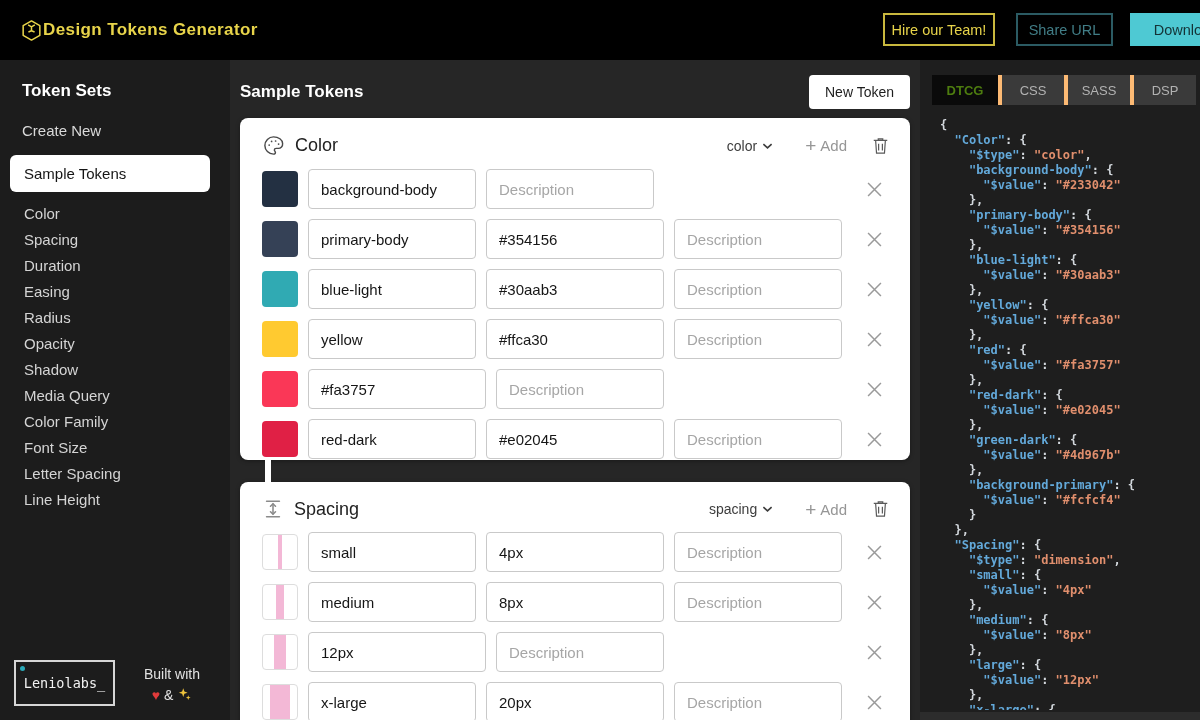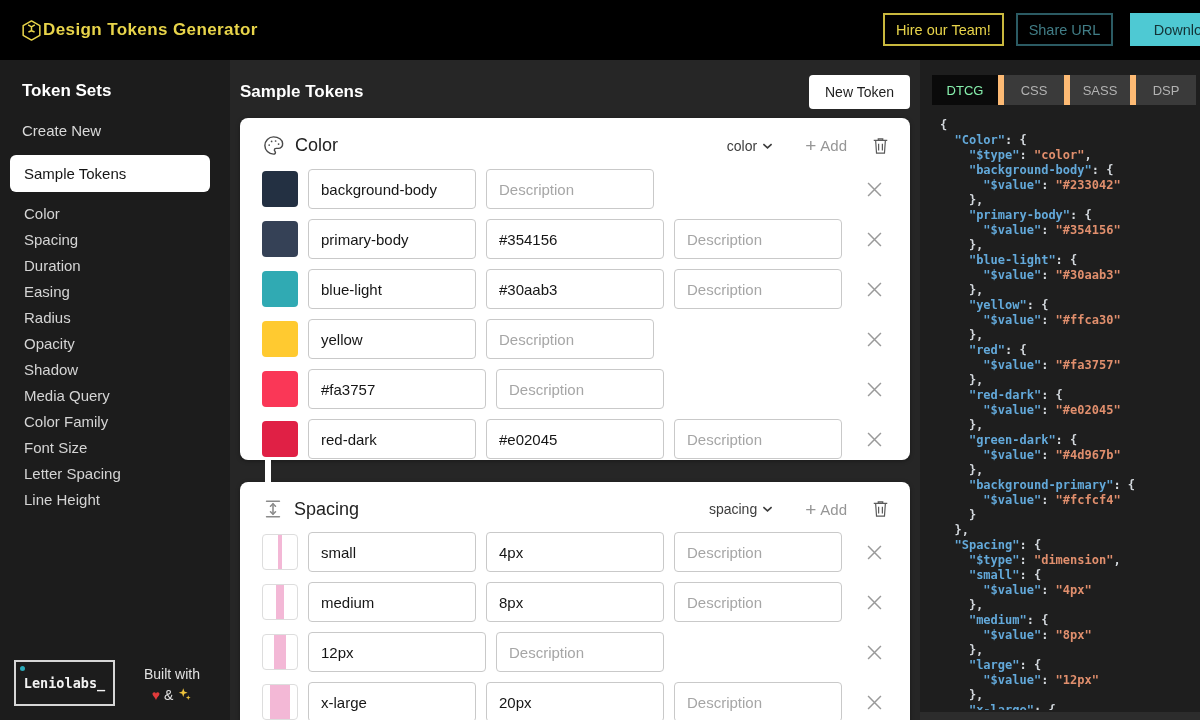--- a/index.html
+++ b/index.html
@@ -11,34 +11,34 @@
   body{
     width:1200px;height:720px;overflow:hidden;position:relative;
     background:#262626;font-family:"Liberation Sans",sans-serif;
   }
   
   .app-header{position:absolute;left:0;top:0;width:1200px;height:60px;background:#000;z-index:6}
   .brand{position:absolute;left:20px;top:0;height:60px;display:flex;align-items:center;}
   .brand-title{color:var(--accent-yellow);font-size:17px;font-weight:700;letter-spacing:.4px}
   .hbtn{position:absolute;top:13px;height:33px;display:flex;align-items:center;justify-content:center;
         font-size:14.5px;cursor:pointer;background:transparent;font-family:inherit}
-  .hbtn-hire{left:883px;width:121px;border:2px solid #c9b83e;color:var(--accent-yellow)}
+  .hbtn-hire{left:883px;width:112px;border:2px solid #c9b83e;color:var(--accent-yellow)}
   .hbtn-share{left:1016px;width:97px;border:2px solid #2b5b63;color:#417d86}
   .hbtn-download{left:1130px;width:112px;background:var(--accent-teal);color:#143236;border:none}
   
   .sidebar{position:absolute;left:0;top:60px;width:230px;bottom:0;background:#1c1c1c}
   .side-title{position:absolute;top:21px;left:22px;color:#fff;font-size:17px;font-weight:700;margin:0}
   .create-new{position:absolute;top:62px;left:22px;color:#d9d9d9;font-size:15px;cursor:pointer}
   .active-pill{position:absolute;top:95px;left:10px;width:200px;height:37px;background:#fff;border-radius:6px;
                color:#151515;font-size:15px;display:flex;align-items:center;padding-left:14px;cursor:pointer}
   .side-list{position:absolute;top:141px;left:24px;margin:0;padding:0;list-style:none}
   .side-item{font-size:15px;color:#d4d4d4;line-height:26px;cursor:pointer}
   .lenio-box{position:absolute;left:14px;top:600px;width:101px;height:46px;border:2px solid #d6d6d6;
              display:flex;align-items:center;justify-content:center;color:#f2f2f2;
-             font-family:"DejaVu Sans Mono",monospace;font-size:13.5px;font-weight:700;cursor:pointer}
+             font-family:"DejaVu Sans Mono",monospace;font-size:13.5px;font-weight:400;cursor:pointer}
   .lenio-dot{position:absolute;left:4px;top:4px;width:5px;height:5px;border-radius:50%;background:#2aa9b8}
   .built{position:absolute;left:134px;top:604px;width:76px;text-align:center;font-size:14px;color:#e2e2e2;line-height:21px}
   .heart{color:#e23b3b}
   
   .main{position:absolute;left:230px;top:60px;width:690px;bottom:0;background:#262626}
   .main-titlebar{position:absolute;left:10px;right:10px;top:15px;height:34px;display:flex;align-items:center;justify-content:space-between}
   .main-title{color:#fff;font-size:17px;font-weight:700;margin:0}
   .new-token{height:34px;padding:0 16px;background:#fff;color:#1d1d1d;font-size:14px;border:none;border-radius:4px;cursor:pointer;font-family:inherit}
   .card{position:absolute;left:10px;width:670px;background:#fff;border-radius:8px;overflow:hidden;box-shadow:0 1px 4px rgba(0,0,0,.35)}
   .card--color{top:58px;height:342px}
@@ -58,22 +58,22 @@
   .tok-input{height:40px;border:1px solid #c9c9c9;border-radius:4px;padding:0 12px;font-size:15px;color:#161616;font-family:inherit;background:#fff}
   .tok-input::placeholder{color:#a6a6a6}
   .name-input{width:168px}.value-input{width:178px}.desc-input{width:168px}
   .row-close{margin-left:auto;width:28px;height:28px;background:none;border:none;cursor:pointer;display:flex;align-items:center;justify-content:center}
   .connector{position:absolute;left:35px;top:400px;width:6px;height:22px;background:#fff}
   
   .code-panel{position:absolute;left:920px;top:60px;right:0;bottom:0;background:#1e1e1e}
   .code-tabs{position:absolute;left:12px;top:15px;display:flex}
   .tab{width:66px;height:30px;display:flex;align-items:center;justify-content:center;font-size:13px;
        color:#b2b2b2;background:#3a3a3a;cursor:pointer}
-  .tab + .tab{border-left:6px solid #fdba74}
-  .tab.active{background:#0a0a0a;color:#86efac;font-weight:400}
+  .tab + .tab{border-left:4px solid #fdba74}
+  .tab.active{background:#0a0a0a;color:#4d7c0f;font-weight:700}
   .code{position:absolute;left:20px;top:58px;right:2px;bottom:10px;overflow:hidden;
         font-family:"DejaVu Sans Mono",monospace;font-weight:700;font-size:12px;line-height:15px;white-space:pre}
   .ck{color:var(--ck)}.cv{color:var(--cv)}.cp{color:var(--cp)}
   .code-hscroll{position:absolute;left:0;right:0;bottom:0;height:8px;background:#2c2c2c}
 </style>
 </head>
 <body>
 
 <header class="app-header">
   <div class="brand">
@@ -188,20 +188,21 @@
     <input class="tok-input desc-input" placeholder="Description" style="">
     <button class="row-close">
       <svg width="15" height="15" viewBox="0 0 14 14" stroke="#9a9a9a" stroke-width="1.4">
                 <path d="M1 1l12 12M13 1L1 13"></path>
               </svg>
     </button>
   </div>
           <div class="token-row">
     <span class="swatch" style="background: rgb(255, 202, 48);"></span>
     <input class="tok-input name-input" value="yellow" style="">
+    <input class="tok-input value-input" value="#ffca30" style="">
     <input class="tok-input desc-input" placeholder="Description" style="">
     <button class="row-close">
       <svg width="15" height="15" viewBox="0 0 14 14" stroke="#9a9a9a" stroke-width="1.4">
                 <path d="M1 1l12 12M13 1L1 13"></path>
               </svg>
     </button>
   </div>
           <div class="token-row">
     <span class="swatch" style="background: rgb(250, 55, 87);"></span>
     <input class="tok-input value-input" value="#fa3757" style="">

